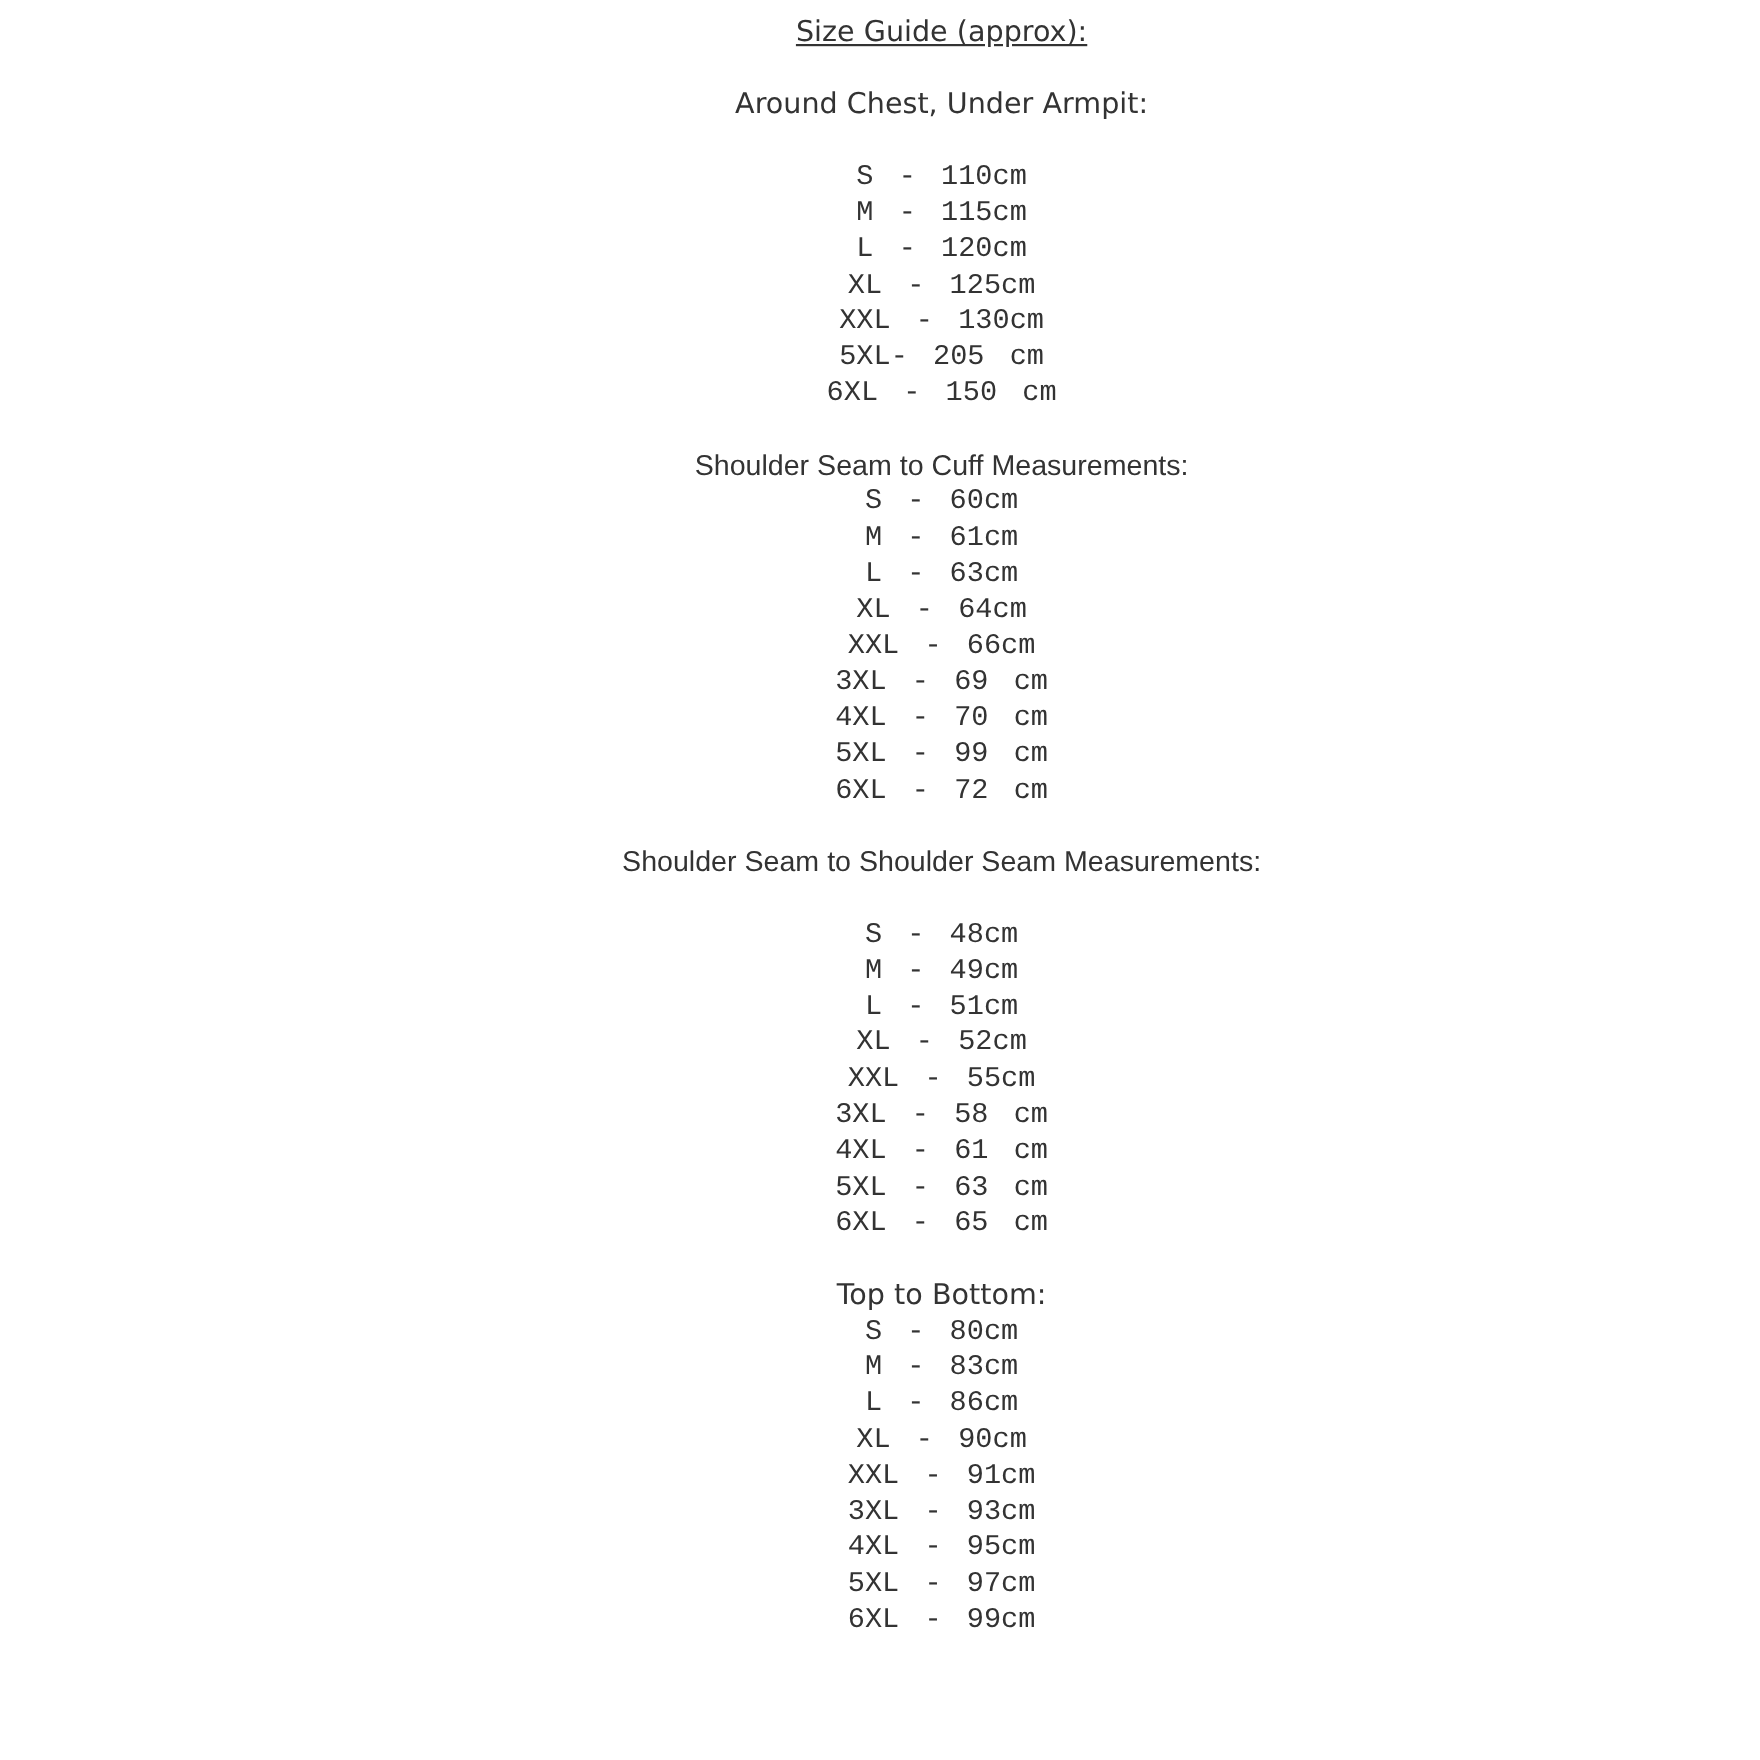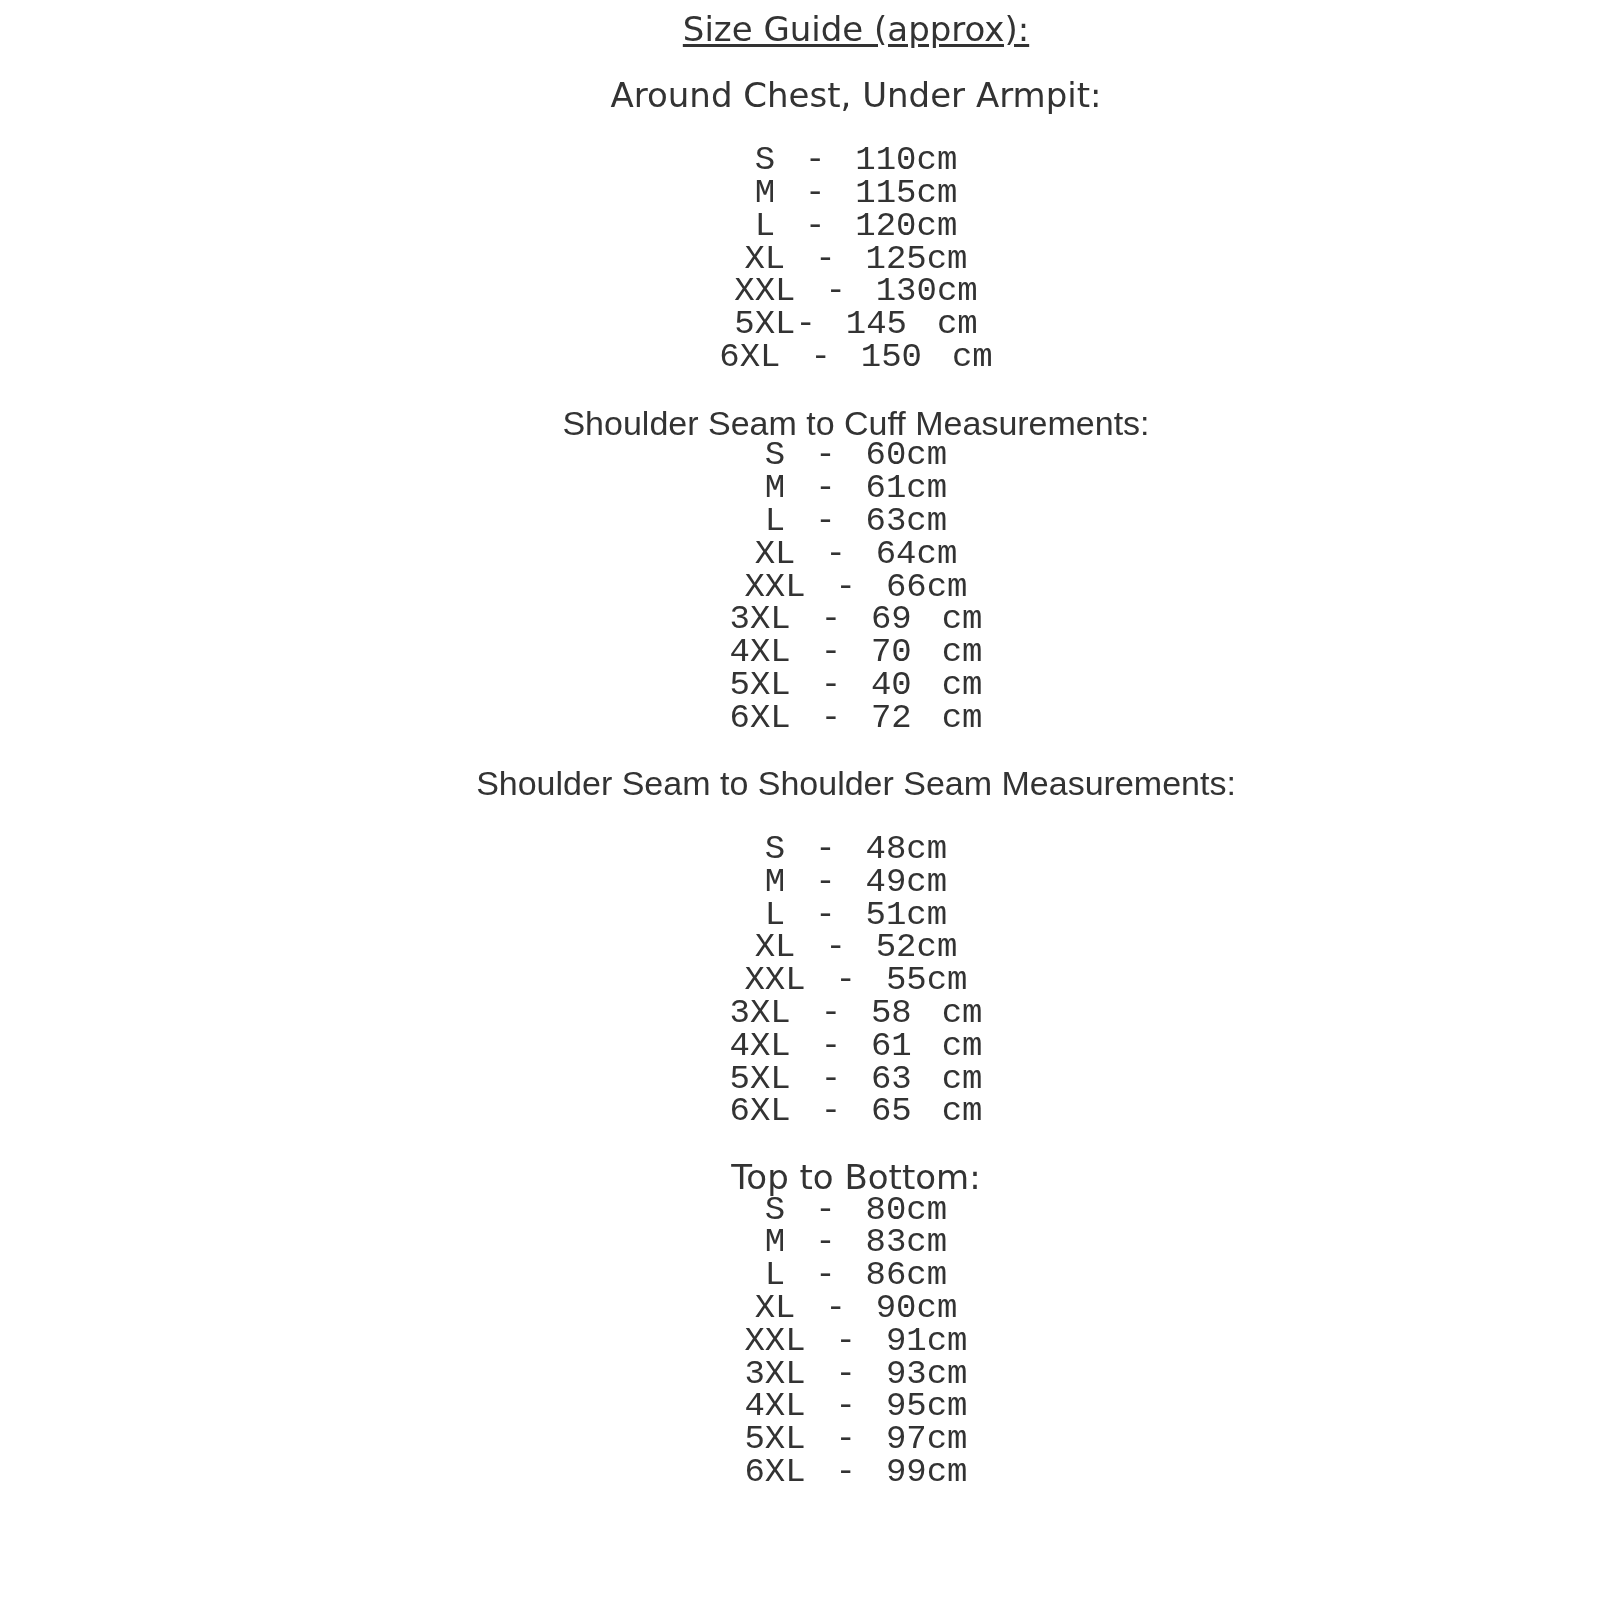--- a/index.html
+++ b/index.html
@@ -16,21 +16,21 @@
     box-sizing: border-box;
     width: 1600px;
     padding-top: 13px;
     padding-left: 112px; 
     text-align: center;
     color: #333333;
   }
   .line {
     height: 32.8px;
     line-height: 32.8px;
-    font-size: 34px;
+    font-size: 26px;
     white-space: pre;
   }
   .f-wide {
     font-family: "DejaVu Sans", sans-serif;
   }
   .f-narrow {
     font-family: "Liberation Sans", sans-serif;
   }
   .row {
     word-spacing: 0.28em; 
@@ -50,33 +50,33 @@
   <div class="line f-wide"><span class="title-text">Size Guide (approx):</span></div>
   <div class="line blank"></div>
 
   <div class="line f-wide">Around Chest, Under Armpit:</div>
   <div class="line blank"></div>
   <div class="line f-wide row">S - 110cm</div>
   <div class="line f-wide row">M - 115cm</div>
   <div class="line f-wide row">L - 120cm</div>
   <div class="line f-wide row">XL - 125cm</div>
   <div class="line f-wide row">XXL - 130cm</div>
-  <div class="line f-wide row">5XL- 145 cm</div>
+  <div class="line f-wide row">5XL- 205 cm</div>
   <div class="line f-wide row">6XL - 150 cm</div>
   <div class="line blank"></div>
 
   <div class="line f-narrow">Shoulder Seam to Cuff Measurements:</div>
   <div class="line f-narrow row">S - 60cm</div>
   <div class="line f-narrow row">M - 61cm</div>
   <div class="line f-narrow row">L - 63cm</div>
   <div class="line f-narrow row">XL - 64cm</div>
   <div class="line f-narrow row">XXL - 66cm</div>
   <div class="line f-narrow row">3XL - 69 cm</div>
   <div class="line f-narrow row">4XL - 70 cm</div>
-  <div class="line f-narrow row">5XL - 40 cm</div>
+  <div class="line f-narrow row">5XL - 99 cm</div>
   <div class="line f-narrow row">6XL - 72 cm</div>
   <div class="line blank"></div>
 
   <div class="line f-narrow">Shoulder Seam to Shoulder Seam Measurements:</div>
   <div class="line blank"></div>
   <div class="line f-narrow row">S - 48cm</div>
   <div class="line f-narrow row">M - 49cm</div>
   <div class="line f-narrow row">L - 51cm</div>
   <div class="line f-narrow row">XL - 52cm</div>
   <div class="line f-narrow row">XXL - 55cm</div>

